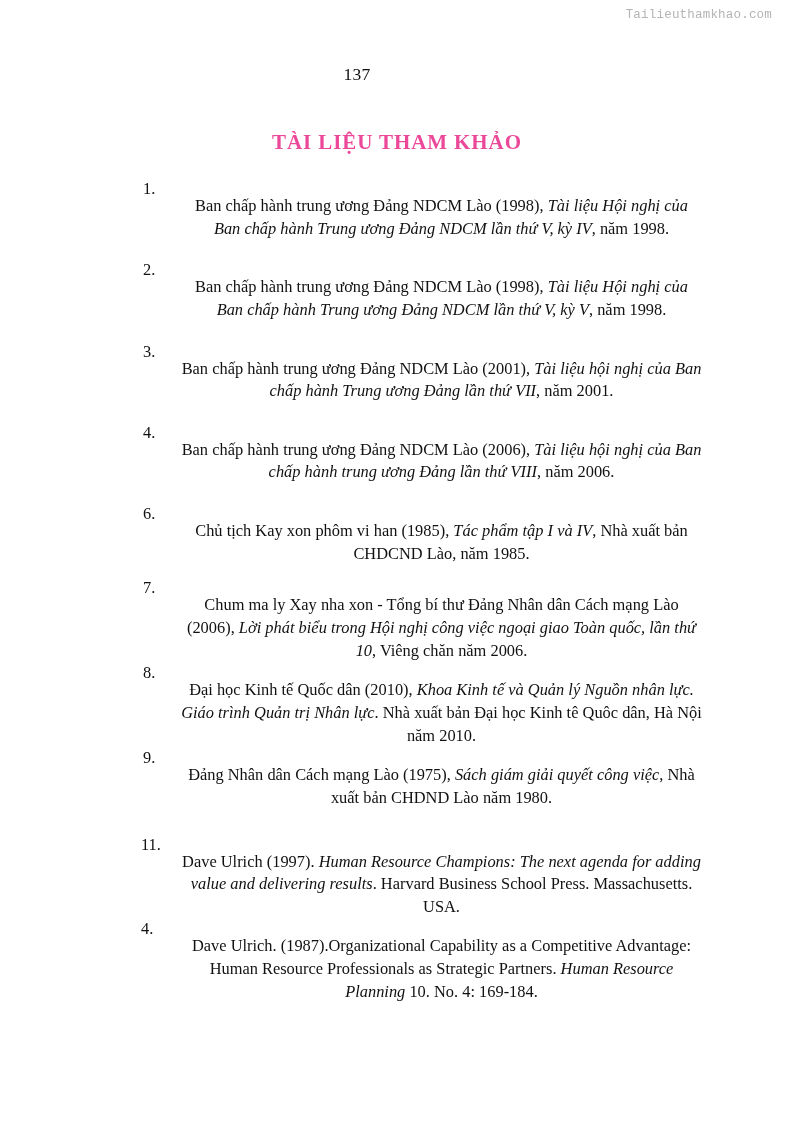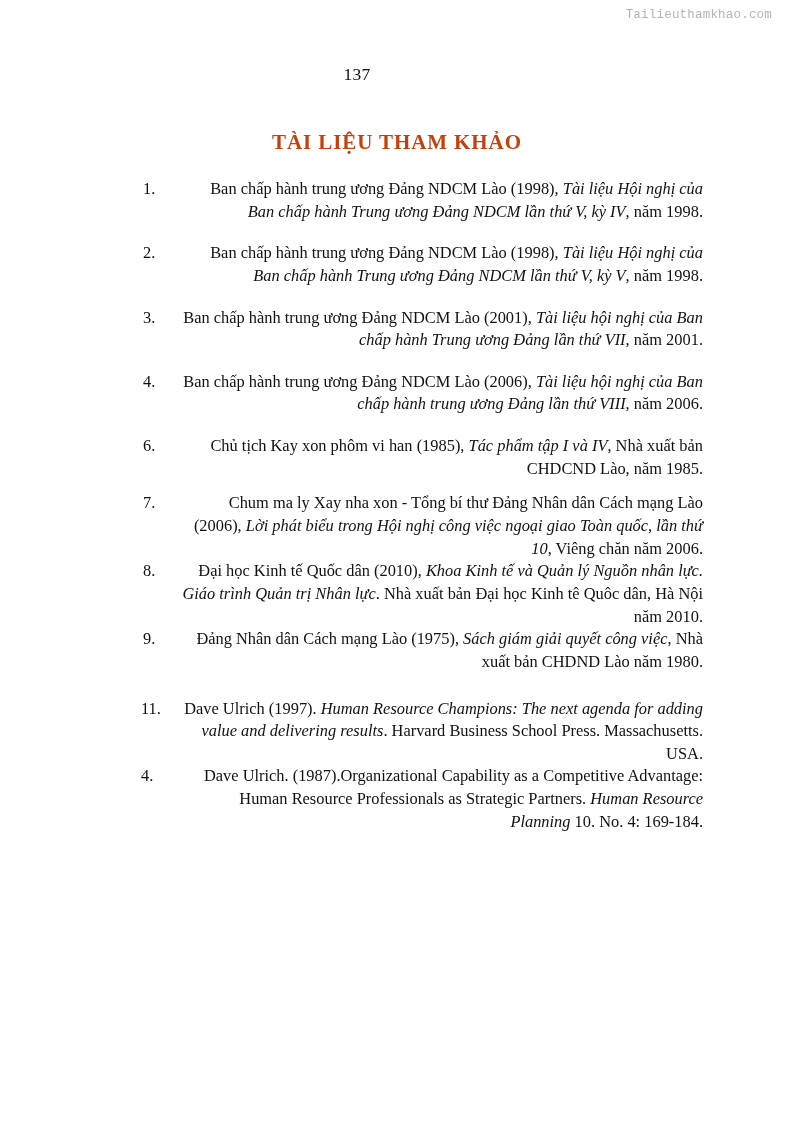--- a/index.html
+++ b/index.html
@@ -50,21 +50,21 @@
   
   .doc-title {
     position: absolute;
     top: 130px;
     left: 0;
     width: 794px;
     text-align: center;
     font-size: 21px;
     font-weight: bold;
     letter-spacing: 0.9px;
-    color: #c2410c;
+    color: #ec4899;
   }
 
   
   .ref-list {
     position: absolute;
     top: 178px;
     left: 141px;
     width: 562px;
   }
 
@@ -83,22 +83,23 @@
     box-sizing: border-box;
     white-space: nowrap;
   }
   
   .ref-item.wide-num .ref-num {
     padding-left: 0px;
   }
 
   .ref-text {
     flex: 1 1 auto;
-    text-align: right;
+    text-align: center;
     hyphens: none;
+    margin-top: 17px;
   }
 
   
   .ref-item.flush-cont {
     display: block;
   }
   .ref-item.flush-cont .ref-num {
     display: inline;
     padding-left: 2px;
     margin-right: 0;

